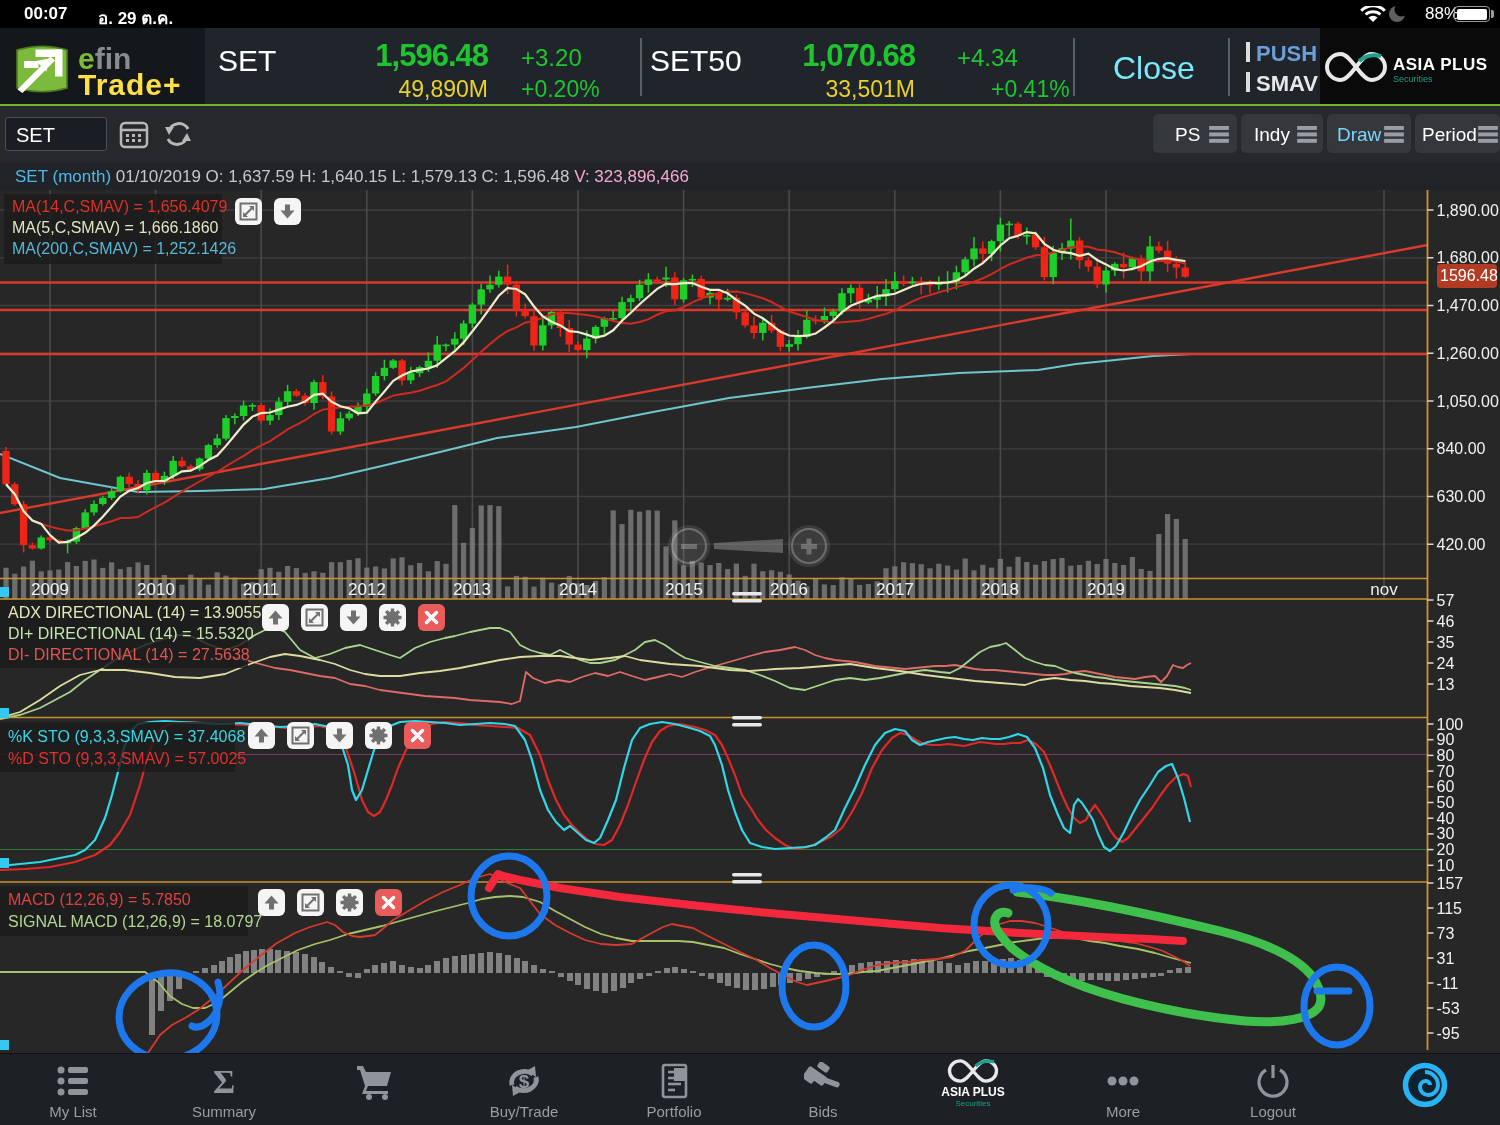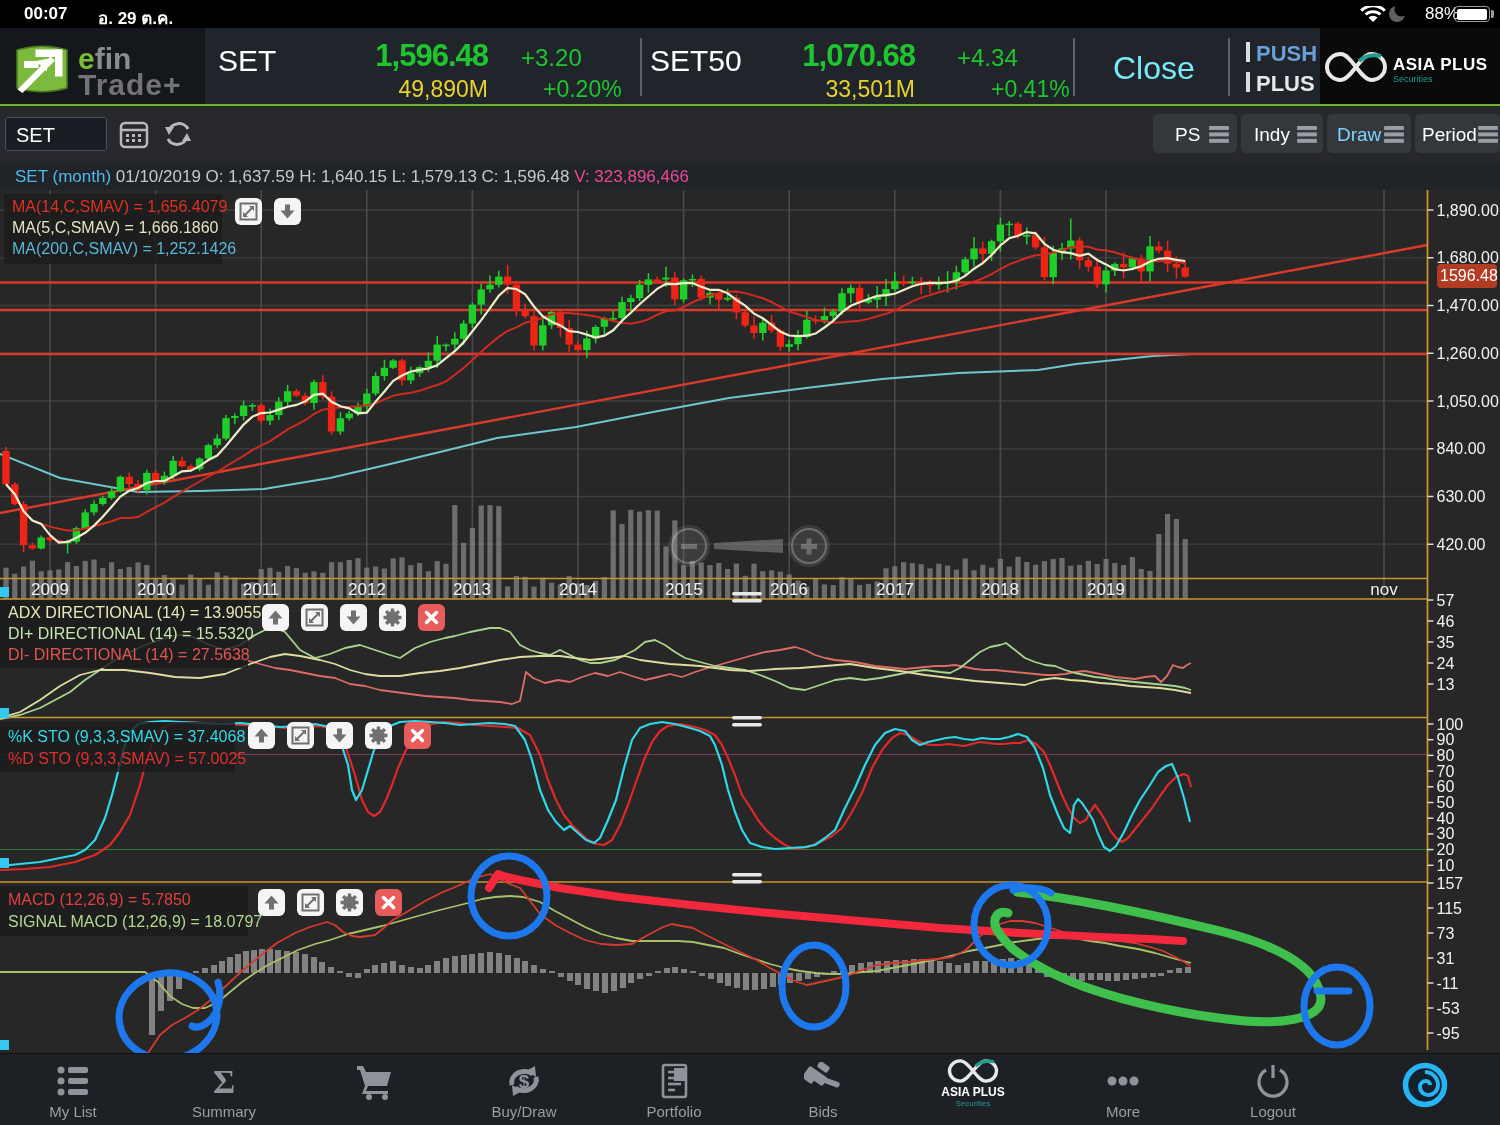--- a/index.html
+++ b/index.html
@@ -29,40 +29,40 @@
 
 <svg class="abs" style="left:14px;top:44px" width="56" height="50" viewBox="0 0 56 50">
  <path d="M3 6 Q28 -1.5 53 6 L53 44 Q28 51.5 3 44 Z" fill="#7cba3e" stroke="#4e7a1f" stroke-width="1.6"></path>
  <rect x="21.5" y="5.5" width="26.5" height="7.5" fill="#fff"></rect>
  <rect x="41" y="5.5" width="7.5" height="27" fill="#fff"></rect>
  <polygon points="3.5,45.5 8.5,49 41,16.5 36.5,12.5" fill="#fff"></polygon>
  <rect x="10" y="17" width="14.5" height="7" fill="#fff"></rect>
  <polygon points="35,14.5 22,17 32.5,27.5" fill="#fff"></polygon>
 </svg>
 <div class="abs" style="left:78px;top:42px;font-size:30px;font-weight:bold;color:#8a8d90;"><span style="color:#7dbb35">e</span>fin</div>
-<div class="abs" style="left:78px;top:68px;font-size:30px;font-weight:bold;color:#737373;letter-spacing:1px;">Trade+</div>
+<div class="abs" style="left:78px;top:68px;font-size:30px;font-weight:bold;color:#fde047;letter-spacing:1px;">Trade+</div>
 
 <div class="abs" style="left:218px;top:44px;font-size:30px;color:#fff;">SET</div>
 <div class="abs" style="left:370px;top:38px;width:118px;text-align:right;font-size:31px;font-weight:bold;letter-spacing:-1px;color:#1fc52e;">1,596.48</div>
 <div class="abs" style="left:521px;top:44px;font-size:24px;color:#1fc52e;">+3.20</div>
 <div class="abs" style="left:370px;top:76px;width:118px;text-align:right;font-size:23px;color:#e8d22e;">49,890M</div>
-<div class="abs" style="left:543px;top:76px;font-size:23px;color:#1fc52e;">+0.20%</div>
+<div class="abs" style="left:521px;top:76px;font-size:23px;color:#1fc52e;">+0.20%</div>
 <div class="abs" style="left:640px;top:38px;width:1.5px;height:58px;background:#5a6068"></div>
 <div class="abs" style="left:650px;top:44px;font-size:30px;color:#fff;">SET50</div>
 <div class="abs" style="left:795px;top:38px;width:120px;text-align:right;font-size:31px;font-weight:bold;letter-spacing:-1px;color:#1fc52e;">1,070.68</div>
 <div class="abs" style="left:957px;top:44px;font-size:24px;color:#1fc52e;">+4.34</div>
 <div class="abs" style="left:795px;top:76px;width:120px;text-align:right;font-size:23px;color:#e8d22e;">33,501M</div>
 <div class="abs" style="left:957px;top:76px;font-size:23px;color:#1fc52e;margin-left:34px;">+0.41%</div>
 <div class="abs" style="left:1073px;top:38px;width:1.5px;height:58px;background:#5a6068"></div>
 <div class="abs" style="left:1113px;top:50px;font-size:32px;color:#7ae8f8;">Close</div>
 <div class="abs" style="left:1228px;top:38px;width:1.5px;height:58px;background:#5a6068"></div>
 <div class="abs" style="left:1246px;top:42px;width:4px;height:20px;background:#dcdcdc"></div>
 <div class="abs" style="left:1256px;top:41px;font-size:22px;font-weight:bold;color:#6a9fd8;">PUSH</div>
 <div class="abs" style="left:1246px;top:72px;width:4px;height:20px;background:#dcdcdc"></div>
-<div class="abs" style="left:1256px;top:71px;font-size:22px;font-weight:bold;color:#e8e8e8;">PLUS</div>
+<div class="abs" style="left:1256px;top:71px;font-size:22px;font-weight:bold;color:#e8e8e8;">SMAV</div>
 
 <svg class="abs" style="left:1325px;top:52px" width="62" height="30" viewBox="0 0 62 30">
  <path d="M16 2 C8 2 2 8 2 15 C2 22 8 28 16 28 C26 28 36 2 46 2 C54 2 60 8 60 15 C60 22 54 28 46 28 C36 28 26 2 16 2 Z" fill="none" stroke="#e8e8e8" stroke-width="4"></path>
  <path d="M34 9 C40 4 48 2 56 4" fill="none" stroke="#1e9e8e" stroke-width="4"></path>
 </svg>
 <div class="abs" style="left:1393px;top:55px;font-size:17px;font-weight:bold;color:#fff;letter-spacing:0.5px;">ASIA PLUS</div>
 <div class="abs" style="left:1393px;top:74px;font-size:9px;color:#1e9e8e;">Securities</div>
 
 <div class="abs" style="left:0;top:106px;width:1500px;height:57px;background:#26282c"></div>
 <div class="abs" style="left:5px;top:117px;width:102px;height:34px;background:#1a1e24;border:1.5px solid #44505c;border-radius:3px;"></div>
@@ -108,21 +108,21 @@
   </svg>
 <div class="abs" style="left:1415px;top:114px;width:85px;height:39px;background:#34373c;border-radius:5px;"></div>
 <div class="abs" style="left:1422px;top:124px;font-size:19px;color:#fff;">Period</div>
 <svg class="abs" style="left:1478px;top:126px" width="20" height="17" viewBox="0 0 22 19">
     <rect x="0" y="0" width="22" height="4.4" fill="#9a9ea4"></rect>
     <rect x="0" y="7.2" width="22" height="4.4" fill="#9a9ea4"></rect>
     <rect x="0" y="14.4" width="22" height="4.4" fill="#9a9ea4"></rect>
   </svg>
 
 <div class="abs" style="left:0;top:163px;width:1500px;height:27px;background:#202327"></div>
-<div class="abs" style="left:15px;top:167px;font-size:17px;color:#4db9e8;">SET (month) <span style="color:#c8c8c8">01/10/2019 O:&nbsp;1,637.59 H:&nbsp;1,640.15 L:&nbsp;1,579.13 C:&nbsp;1,596.48</span> <span style="color:#ec4899">V:&nbsp;323,896,466</span></div>
+<div class="abs" style="left:15px;top:167px;font-size:17px;color:#4db9e8;">SET (month) <span style="color:#c8c8c8">01/10/2019 O:&nbsp;1,637.59 H:&nbsp;1,640.15 L:&nbsp;1,579.13 C:&nbsp;1,596.48</span> <span style="color:#f9a8d4">V:&nbsp;323,896,466</span></div>
 <svg width="1500" height="863" viewBox="0 190 1500 863" style="position:absolute;left:0;top:190px">
     <rect x="0" y="190" width="1500" height="863" fill="#272727"></rect>
     <line x1="0" y1="544.2" x2="1427.5" y2="544.2" stroke="#3f3f3f" stroke-width="1.3"></line>
     <line x1="0" y1="496.5" x2="1427.5" y2="496.5" stroke="#3f3f3f" stroke-width="1.3"></line>
     <line x1="0" y1="448.8" x2="1427.5" y2="448.8" stroke="#3f3f3f" stroke-width="1.3"></line>
     <line x1="0" y1="401.0" x2="1427.5" y2="401.0" stroke="#3f3f3f" stroke-width="1.3"></line>
     <line x1="0" y1="353.2" x2="1427.5" y2="353.2" stroke="#3f3f3f" stroke-width="1.3"></line>
     <line x1="0" y1="305.5" x2="1427.5" y2="305.5" stroke="#3f3f3f" stroke-width="1.3"></line>
     <line x1="0" y1="257.8" x2="1427.5" y2="257.8" stroke="#3f3f3f" stroke-width="1.3"></line>
     <line x1="0" y1="210.0" x2="1427.5" y2="210.0" stroke="#3f3f3f" stroke-width="1.3"></line>
@@ -903,21 +903,21 @@
     </g>
   </svg>
 <div class="abs" style="left:314px;top:1103px;width:120px;text-align:center;font-size:15px;color:#9a9da2;margin-top:37px;">Market</div>
 <svg class="abs" style="left:505px;top:1062px" width="38" height="38" viewBox="0 0 38 38">
     <path d="M7 23 a13 11 0 0 1 21 -11" stroke="#8f939a" stroke-width="5" fill="none"></path>
     <polygon points="30,4 31,15 21,9" fill="#8f939a"></polygon>
     <path d="M31 15 a13 11 0 0 1 -21 11" stroke="#8f939a" stroke-width="5" fill="none"></path>
     <polygon points="8,34 7,23 17,29" fill="#8f939a"></polygon>
     <text x="19" y="26" text-anchor="middle" font-size="19" font-weight="bold" fill="#8f939a" font-family="Liberation Sans, sans-serif">$</text>
   </svg>
-<div class="abs" style="left:464px;top:1103px;width:120px;text-align:center;font-size:15px;color:#9a9da2;">Buy/Draw</div>
+<div class="abs" style="left:464px;top:1103px;width:120px;text-align:center;font-size:15px;color:#9a9da2;">Buy/Trade</div>
 <svg class="abs" style="left:655px;top:1062px" width="38" height="38" viewBox="0 0 38 38">
     <g fill="none" stroke="#8f939a" stroke-width="2.6">
       <rect x="8" y="3" width="23" height="32" rx="2"></rect>
       <line x1="13" y1="10" x2="26" y2="10"></line>
       <line x1="13" y1="16" x2="26" y2="16"></line>
       <line x1="13" y1="22" x2="26" y2="22"></line>
       <line x1="13" y1="28" x2="20" y2="28"></line>
     </g>
     <rect x="19" y="6" width="12" height="13" fill="#8f939a"></rect>
   </svg>

